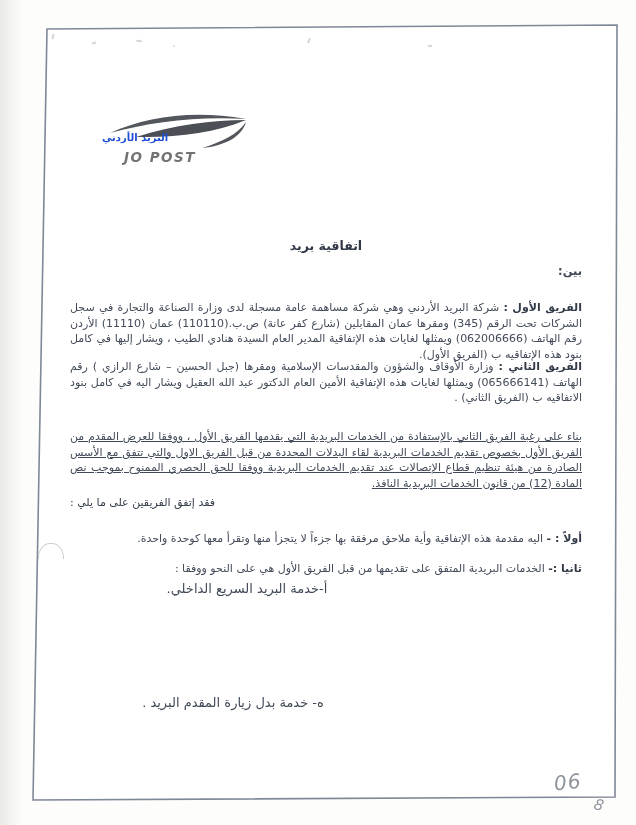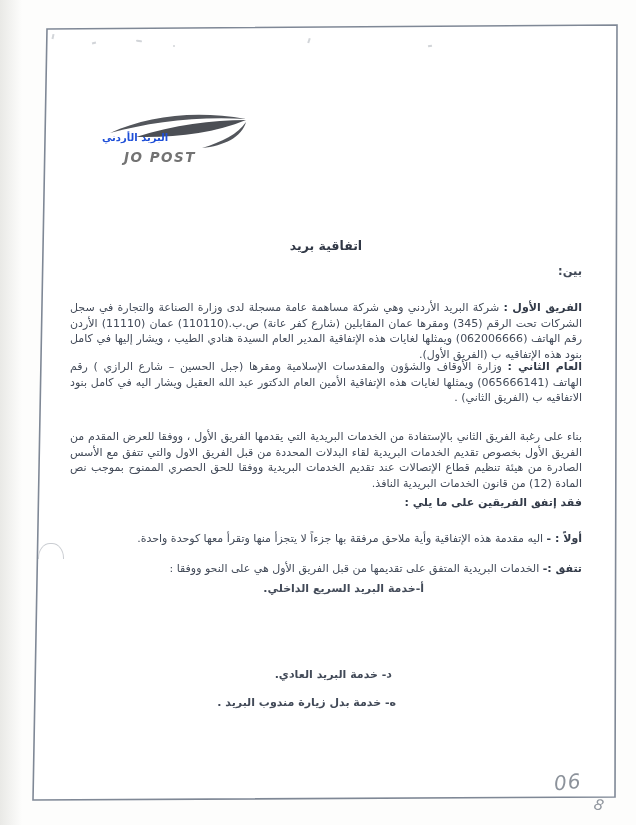--- a/index.html
+++ b/index.html
@@ -37,25 +37,25 @@
   .doc-title{
     position:absolute;top:210px;left:0;width:100%;
     text-align:center;font-size:12.5px;font-weight:bold;color:#303745;
   }
   .block{position:absolute;right:0;left:0;font-size:11px;line-height:15.5px;}
   .justify{text-align:justify;}
   .b-label{font-weight:bold;color:#333b49;text-align:center;}
   .between{top:236px;font-weight:bold;font-size:11.5px;}
   .party1{top:261px;}
   .party2{top:320px;}
-  .preamble{top:390px;}
-  .agreed{top:467px;font-weight:bold;color:#333b49;text-align:right;}
+  .preamble{top:390px;text-decoration:underline;}
+  .agreed{top:467px;font-weight:normal;color:#333b49;text-align:left;}
   .clause1{top:492px;text-align:right;}
   .clause2{top:522px;text-align:right;}
-  .service{position:absolute;left:0;right:0;text-align:right;font-size:11px;line-height:15px;font-weight:bold;}
+  .service{position:absolute;left:0;right:0;text-align:center;font-size:13px;line-height:15px;}
   .s0{top:553px;padding-right:158px;}
   .s1{top:582px;padding-right:182px;}
   .s2{top:610px;padding-right:176px;}
   .s3{top:639px;padding-right:190px;}
   .s4{top:667px;padding-right:186px;}
   
   .smudge-arc{
     position:absolute;left:38px;top:543px;width:24px;height:15px;
     border:1.5px solid #b9bdc3;border-bottom:none;
     border-radius:12px 12px 0 0 / 15px 15px 0 0;
@@ -99,33 +99,32 @@
 </div>
 
 <div class="doc-body">
 
   <div class="doc-title">اتفاقية بريد</div>
 
   <div class="block between">بين:</div>
 
   <p class="block justify party1"><strong class="b-label">الفريق الأول :</strong> <span>شركة البريد الأردني وهي شركة مساهمة عامة مسجلة لدى وزارة الصناعة والتجارة في سجل الشركات تحت الرقم (345) ومقرها عمان المقابلين (شارع كفر عانة) ص.ب.(110110) عمان (11110) الأردن رقم الهاتف (062006666) ويمثلها لغايات هذه الإتفاقية المدير العام السيدة هنادي الطيب ، ويشار إليها في كامل بنود هذه الإتفاقيه ب (الفريق الأول).</span></p>
 
-  <p class="block justify party2"><strong class="b-label">العام الثاني :</strong> <span>وزارة الأوقاف والشؤون والمقدسات الإسلامية ومقرها (جبل الحسين – شارع الرازي ) رقم الهاتف (065666141) ويمثلها لغايات هذه الإتفاقية الأمين العام الدكتور عبد الله العقيل ويشار اليه في كامل بنود الاتفاقيه ب (الفريق الثاني) .</span></p>
+  <p class="block justify party2"><strong class="b-label">الفريق الثاني :</strong> <span>وزارة الأوقاف والشؤون والمقدسات الإسلامية ومقرها (جبل الحسين – شارع الرازي ) رقم الهاتف (065666141) ويمثلها لغايات هذه الإتفاقية الأمين العام الدكتور عبد الله العقيل ويشار اليه في كامل بنود الاتفاقيه ب (الفريق الثاني) .</span></p>
 
   <p class="block justify preamble">بناء على رغبة الفريق الثاني بالإستفادة من الخدمات البريدية التي يقدمها الفريق الأول ، ووفقا للعرض المقدم من الفريق الأول بخصوص تقديم الخدمات البريدية لقاء البدلات المحددة من قبل الفريق الاول والتي تتفق مع الأسس الصادرة من هيئة تنظيم قطاع الإتصالات عند تقديم الخدمات البريدية ووفقا للحق الحصري الممنوح بموجب نص المادة (12) من قانون الخدمات البريدية النافذ.</p>
 
   <div class="block agreed">فقد إتفق الفريقين على ما يلي :</div>
 
   <p class="block clause1"><strong class="b-label">أولاً : -</strong> <span>اليه مقدمة هذه الإتفاقية وأية ملاحق مرفقة بها جزءاً لا يتجزأ منها وتقرأ معها كوحدة واحدة.</span></p>
 
-  <p class="block clause2"><strong class="b-label">تتفق :-</strong> <span>الخدمات البريدية المتفق على تقديمها من قبل الفريق الأول هي على النحو ووفقا :</span></p>
+  <p class="block clause2"><strong class="b-label">ثانيا :-</strong> <span>الخدمات البريدية المتفق على تقديمها من قبل الفريق الأول هي على النحو ووفقا :</span></p>
 
   <div class="service s0">أ-خدمة البريد السريع الداخلي.</div>
-  <div class="service s3">د- خدمة البريد العادي.</div>
-  <div class="service s4">ه- خدمة بدل زيارة مندوب البريد .</div>
+  <div class="service s4">ه- خدمة بدل زيارة المقدم البريد .</div>
 </div>
 
 <div class="smudge-arc"></div>
 <div class="speck sp1"></div>
 <div class="speck sp2"></div>
 <div class="speck sp3"></div>
 <div class="speck sp4"></div>
 <div class="speck sp5"></div>
 <div class="speck sp6"></div>
 

